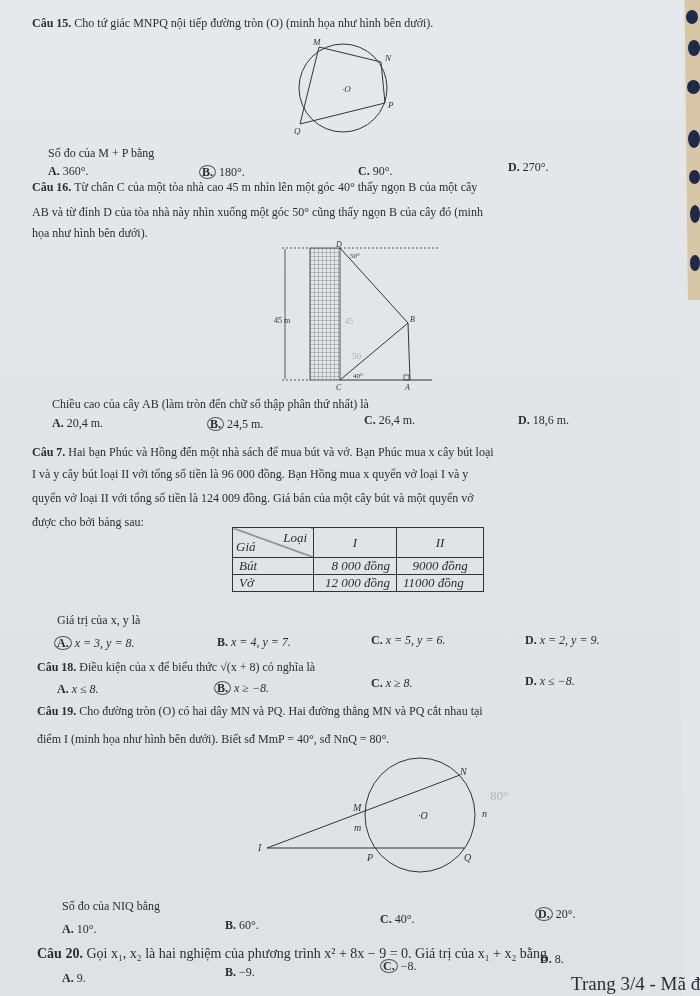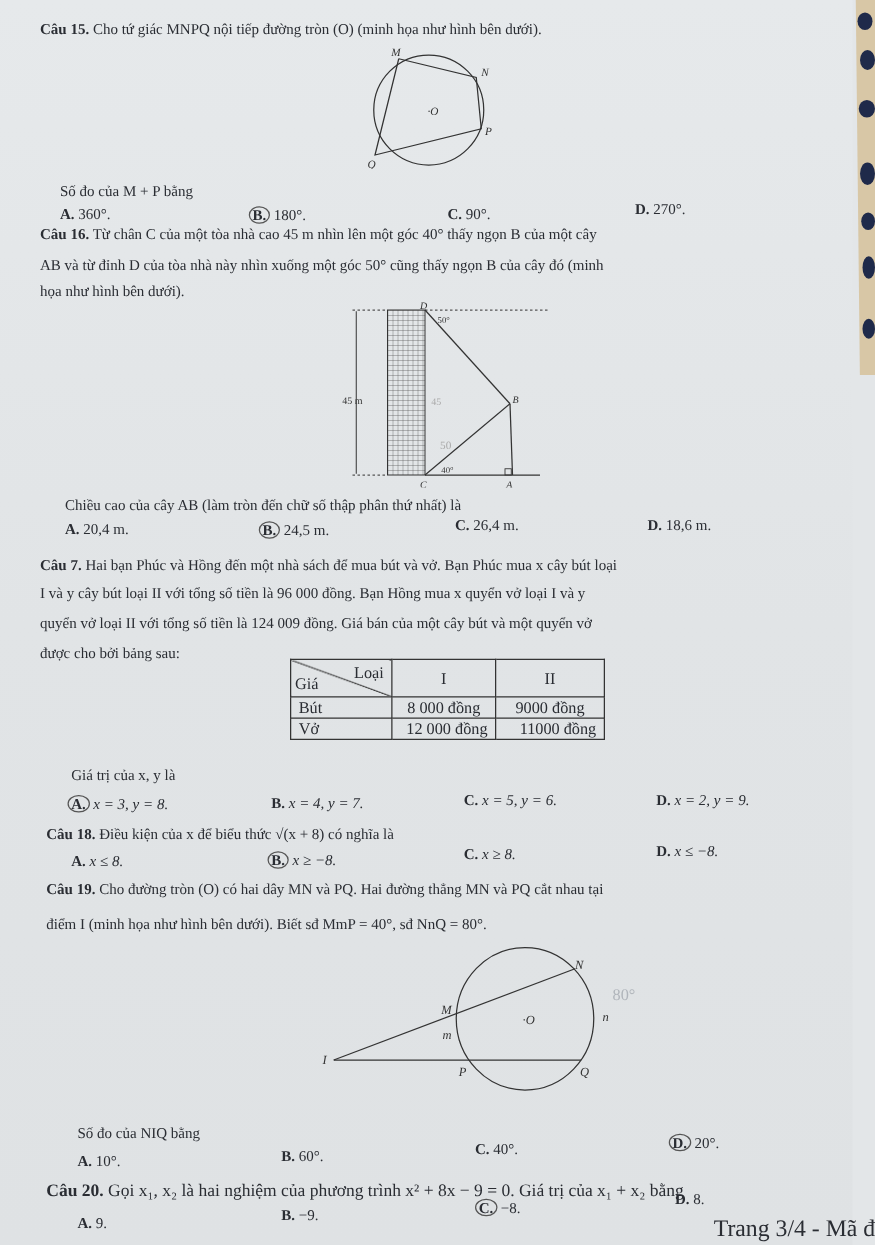--- a/index.html
+++ b/index.html
@@ -17,21 +17,21 @@
     position:absolute; right:0; top:0; width:22px; height:300px;
     background:#d8c7a6;
     clip-path:polygon(30% 0,100% 0,100% 100%,45% 100%);
   }
   .blob { position:absolute; background:#1f2a4a; border-radius:50%; }
   .t { position:absolute; font-size:12px; white-space:nowrap; line-height:1; }
   .b { font-weight:bold; }
   .i { font-style:italic; }
   .circ { display:inline-block; border:1px solid #555; border-radius:50%; padding:0 2px; margin-left:-3px; }
   table.price { position:absolute; left:232px; top:527px; border-collapse:collapse; font-size:13px; }
-  table.price td { border:1px solid #333; padding:0 6px; height:16px; }
+  table.price td { border:1px solid #333; padding:0 6px; height:16px;font-style:italic; }
   svg { position:absolute; }
 </style>
 </head>
 <body>
 
 <div class="page"></div>
 <div class="cloth">
   <div class="blob" style="left:8px;top:10px;width:12px;height:14px"></div>
   <div class="blob" style="left:10px;top:40px;width:12px;height:16px"></div>
   <div class="blob" style="left:9px;top:80px;width:13px;height:14px"></div>
@@ -101,27 +101,27 @@
       <tr style="height:30px">
     <td style="width:68px;position:relative;background:linear-gradient(to top right,transparent 49%,#333 50%,transparent 52%)">
       <span style="position:absolute;right:6px;top:2px">Loại</span>
       <span style="position:absolute;left:3px;bottom:2px">Giá</span>
     </td>
     <td style="width:70px;text-align:center">I</td>
     <td style="width:74px;text-align:center">II</td>
   </tr>
   <tr>
     <td>Bút</td>
-    <td style="text-align:center">8 000 đồng</td>
+    <td style="text-align:right">8 000 đồng</td>
     <td style="text-align:center">9000 đồng</td>
   </tr>
   <tr>
     <td>Vở</td>
     <td style="text-align:right">12 000 đồng</td>
-    <td style="text-align:right">11000 đồng</td>
+    <td style="text-align:left">11000 đồng</td>
   </tr>
 </tbody>
   </table>
 <div class="t" style="left:57px;top:614px">Giá trị của x, y là</div>
 <div class="t" style="left:57px;top:636px"><span class="b circ">A.</span> <span class="i">x = 3, y = 8.</span></div>
 <div class="t" style="left:217px;top:636px"><span class="b">B.</span> <span class="i">x = 4, y = 7.</span></div>
 <div class="t" style="left:371px;top:634px"><span class="b">C.</span> <span class="i">x = 5, y = 6.</span></div>
 <div class="t" style="left:525px;top:634px"><span class="b">D.</span> <span class="i">x = 2, y = 9.</span></div>
 
 <div class="t" style="left:37px;top:661px"><span class="b">Câu 18.</span> <span>Điều kiện của x để biểu thức √(x + 8) có nghĩa là</span></div>

